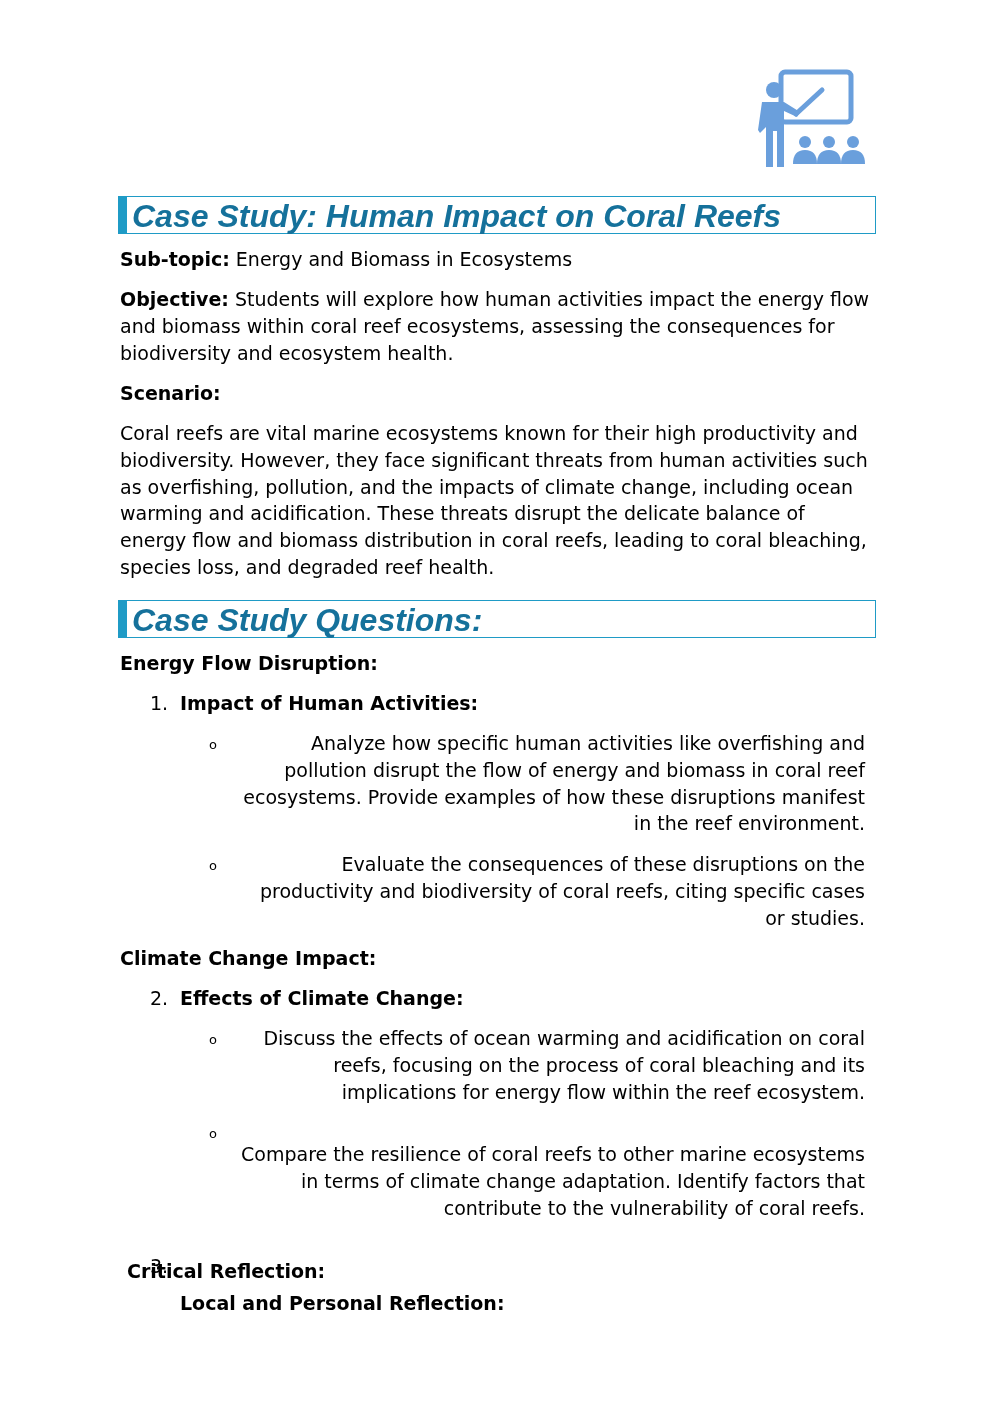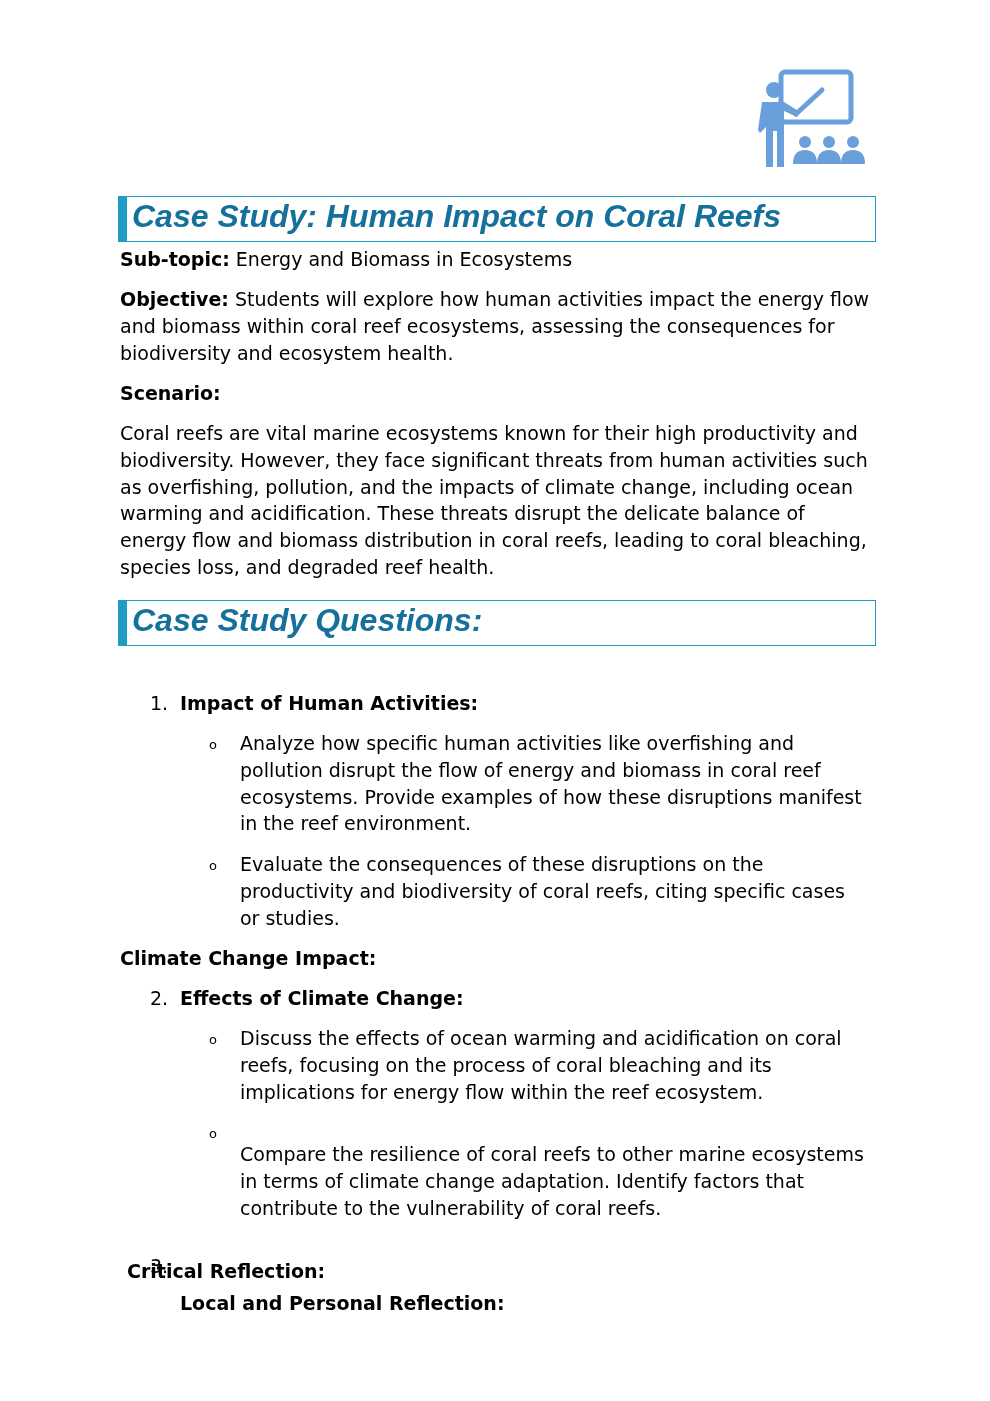--- a/index.html
+++ b/index.html
@@ -1,30 +1,30 @@
 <!DOCTYPE html>
 <html><head>
   <meta charset="utf-8">
   <style>
     html, body { margin: 0; padding: 0; background: #ffffff; }
     body { width: 990px; height: 1401px; position: relative; overflow: hidden;
            font-family: "DejaVu Sans", sans-serif; color: #000; }
     .page { position: absolute; left: 0; top: 0; width: 990px; height: 1401px; }
     .logo { position: absolute; left: 754px; top: 68px; width: 112px; height: 102px; }
-    .heading-box { position: absolute; left: 118px; width: 758px; height: 46px;
+    .heading-box { position: absolute; left: 118px; width: 758px; height: 38px;
                    border: 1px solid #1f9bc6; border-left: 9px solid #1f9bc6; box-sizing: border-box; }
     .heading-box span { position: absolute; left: 5px; top: 0px;
                         font-family: "Liberation Sans", sans-serif; font-style: italic; font-weight: bold;
                         font-size: 32px; line-height: 38px; color: #15719b; white-space: nowrap; }
     .para { position: absolute; left: 120px; width: 760px; font-size: 19px; line-height: 26.8px; }
     .para b { font-weight: bold; }
     .num { position: absolute; left: 150px; font-size: 19px; line-height: 26.8px; }
     .num-title { position: absolute; left: 180px; font-size: 19px; line-height: 26.8px; font-weight: bold; }
     .bullet { position: absolute; left: 209px; font-size: 13px; line-height: 26.8px; }
-    .btext { position: absolute; left: 240px; width: 625px; font-size: 19px; line-height: 26.8px; }
+    .btext { position: absolute; left: 240px; width: 625px; font-size: 19px; line-height: 26.8px; text-align: right; }
   </style>
 </head>
 <body>
 
 <div class="page">
 
   <svg class="logo" viewBox="0 0 112 102">
     <rect x="27" y="4" width="70" height="50" rx="4" fill="none" stroke="#6a9fdc" stroke-width="5"></rect>
     <line x1="42" y1="46" x2="68" y2="22" stroke="#6a9fdc" stroke-width="5" stroke-linecap="round"></line>
     <circle cx="20" cy="22" r="8" fill="#6a9fdc"></circle>
@@ -52,20 +52,21 @@
   <div class="para" style="top:380px;">
     <b>Scenario:</b>
   </div>
 
   <div class="para" style="top:420px; width:752px;">Coral reefs are vital marine ecosystems known for their high productivity and biodiversity. However, they face significant threats from human activities such as overfishing, pollution, and the impacts of climate change, including ocean warming and acidification. These threats disrupt the delicate balance of energy flow and biomass distribution in coral reefs, leading to coral bleaching, species loss, and degraded reef health.</div>
 
   <div class="heading-box" style="top:600px;">
     <span>Case Study Questions:</span>
   </div>
 
+  <div class="para" style="top:650px;"><b>Energy Flow Disruption:</b></div>
   <div class="num" style="top:690px;">1.</div>
   <div class="num-title" style="top:690px;">Impact of Human Activities:</div>
 
   <div class="bullet" style="top:732px;">o</div>
   <div class="btext" style="top:730px;">Analyze how specific human activities like overfishing and pollution disrupt the flow of energy and biomass in coral reef ecosystems. Provide examples of how these disruptions manifest in the reef environment.</div>
 
   <div class="bullet" style="top:853px;">o</div>
   <div class="btext" style="top:851px;">Evaluate the consequences of these disruptions on the productivity and biodiversity of coral reefs, citing specific cases or studies.</div>
 
   <div class="para" style="top:945px;"><b>Climate Change Impact:</b></div>

